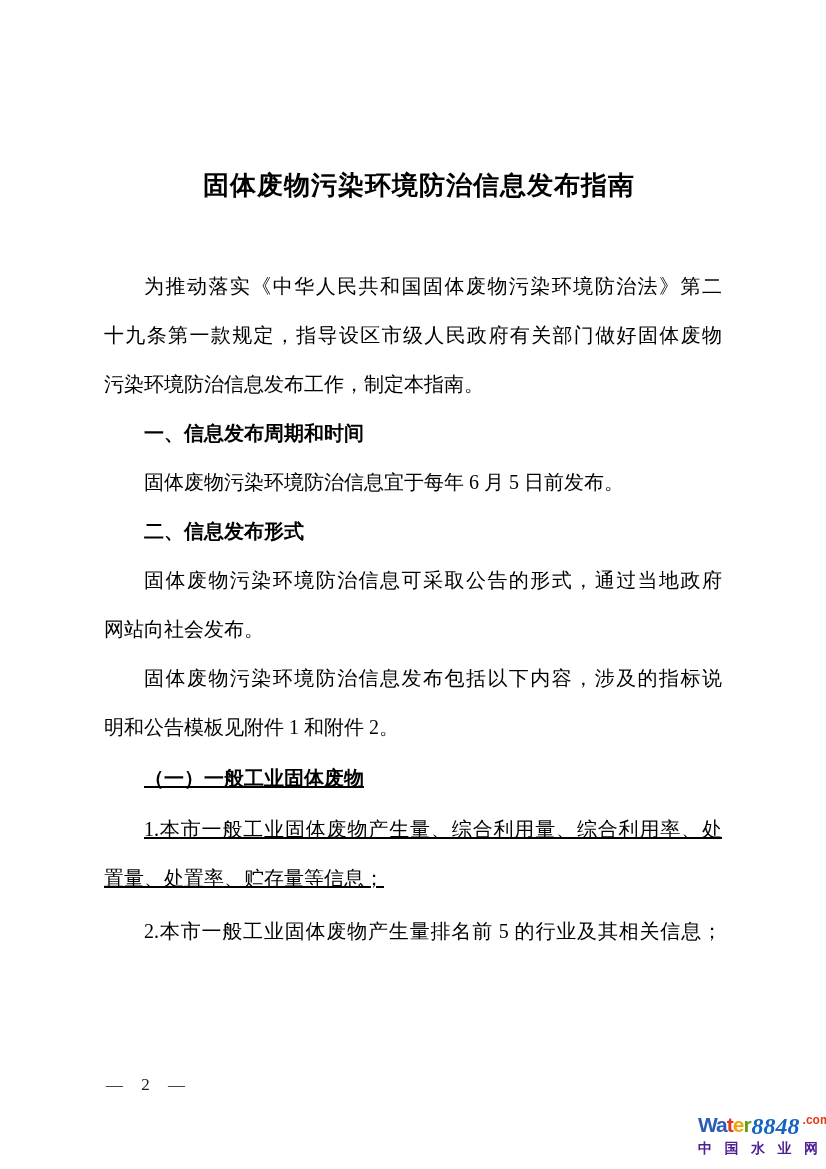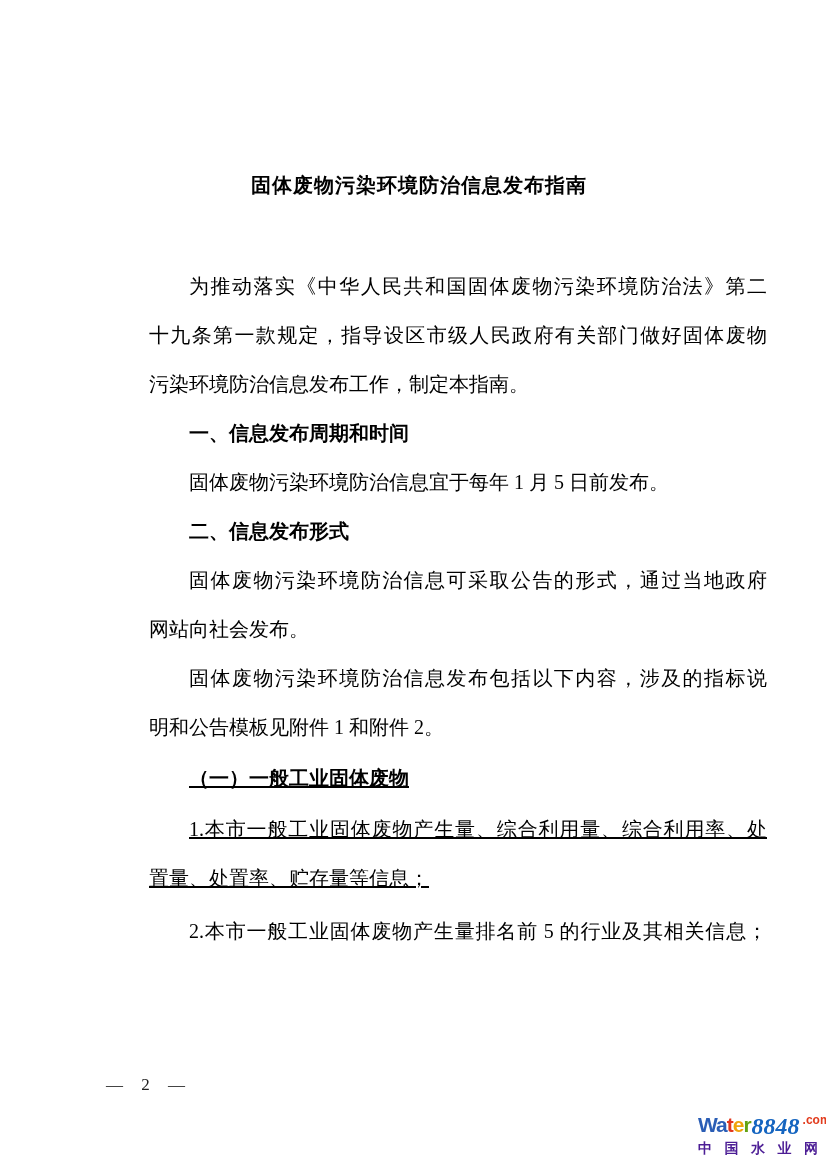--- a/index.html
+++ b/index.html
@@ -17,33 +17,32 @@
   
   .doc-title {
     position: absolute;
     top: 167px;
     left: 12px;
     right: 0;
     margin: 0;
     text-align: center;
     font-family: "Liberation Sans", "DejaVu Sans", sans-serif;
     font-weight: bold;
-    font-size: 20px;
+    font-size: 26px;
     line-height: 36px;
     letter-spacing: 1px;
   }
 
   
   .content {
     position: absolute;
     left: 104px;
     top: 262px;
     width: 618px;
     font-size: 20px;
-    margin-left: 45px;
   }
   .para { margin: 0; }
   .line {
     height: 49px;
     line-height: 49px;
     text-align: left;
     text-align-last: left;
     overflow: hidden;
   }
   .line.indent { padding-left: 40px; }
@@ -125,21 +124,21 @@
       <span class="line indent full" style="display:block">为推动落实《中华人民共和国固体废物污染环境防治法》第二</span>
       <span class="line full" style="display:block">十九条第一款规定，指导设区市级人民政府有关部门做好固体废物</span>
       <span class="line" style="display:block">污染环境防治信息发布工作，制定本指南。</span>
     </p>
 
     <p class="para">
       <span class="line indent h" style="display:block">一、信息发布周期和时间</span>
     </p>
 
     <p class="para">
-      <span class="line indent" style="display:block">固体废物污染环境防治信息宜于每年 1 月 5 日前发布。</span>
+      <span class="line indent" style="display:block">固体废物污染环境防治信息宜于每年 6 月 5 日前发布。</span>
     </p>
 
     <p class="para">
       <span class="line indent h" style="display:block">二、信息发布形式</span>
     </p>
 
     <p class="para">
       <span class="line indent full" style="display:block">固体废物污染环境防治信息可采取公告的形式，通过当地政府</span>
       <span class="line" style="display:block">网站向社会发布。</span>
     </p>

